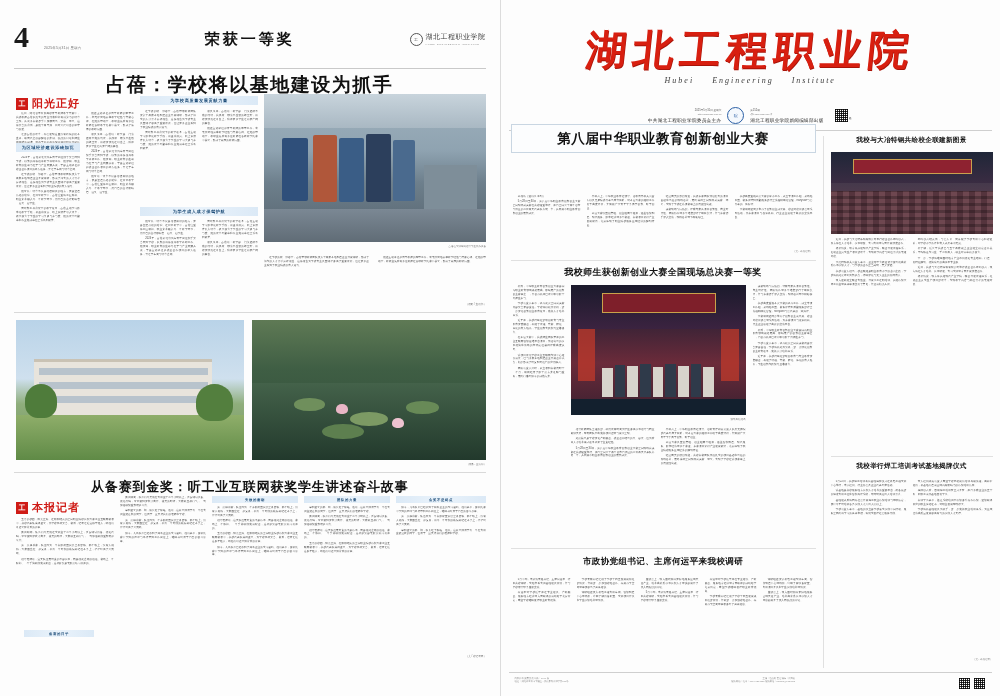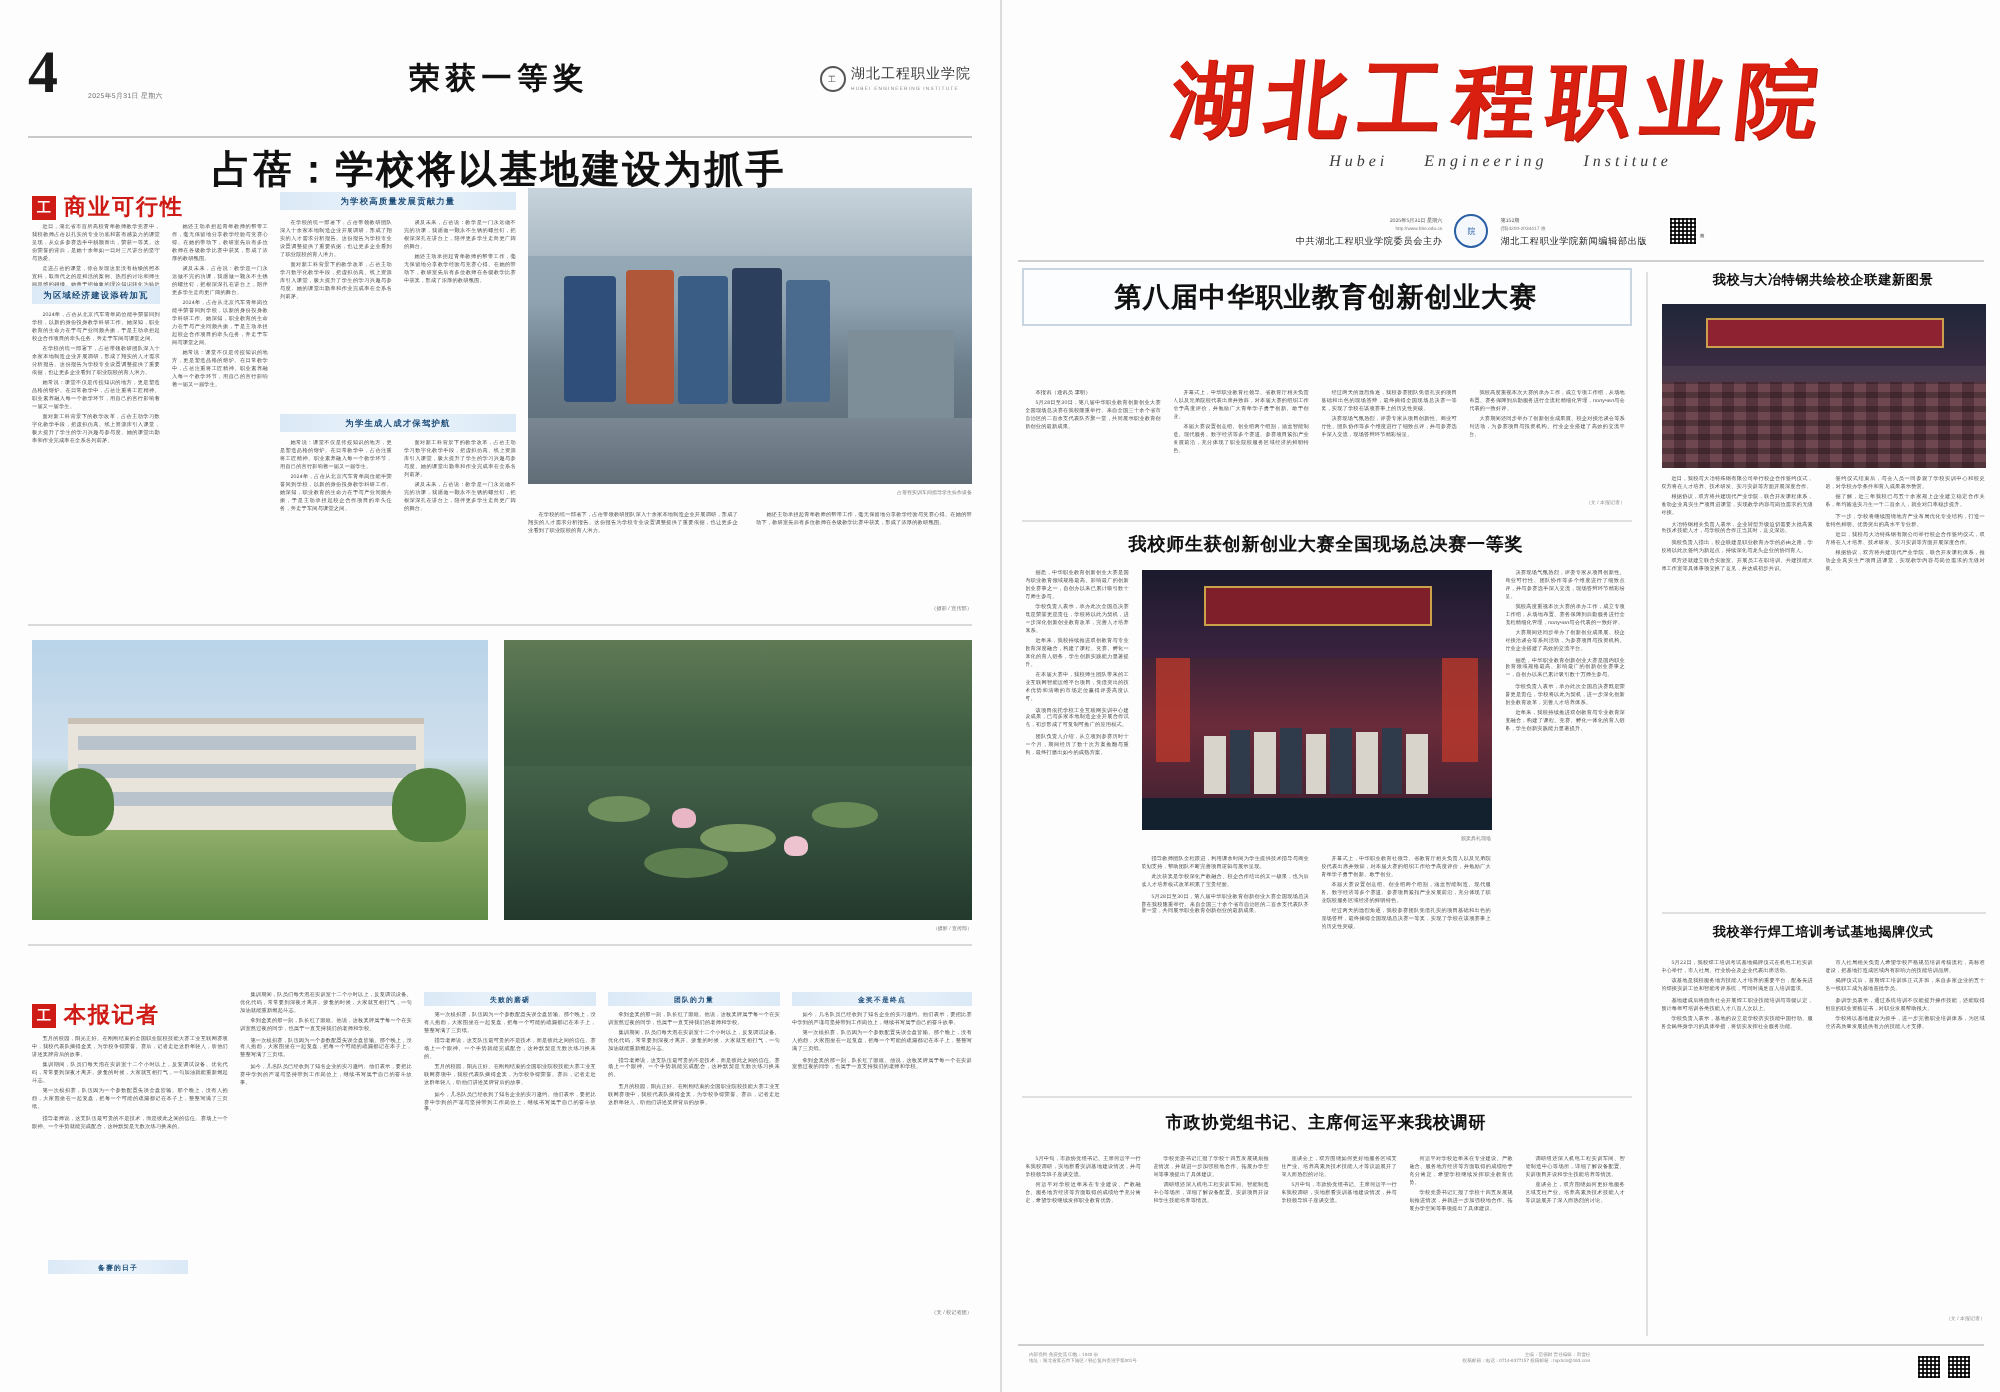--- a/index.html
+++ b/index.html
@@ -155,21 +155,21 @@
             <div class="lp-logo-en">HUBEI ENGINEERING INSTITUTE</div>
           </div>
         </div>
       </div>
       <div class="rule" style="top:68px;"></div>
 
       <div class="lp-title">占蓓：学校将以基地建设为抓手</div>
 
       <div class="brand-head" style="position:absolute;left:16px;top:96px;">
         <div class="brand-mark">工</div>
-        <div class="brand-txt">商业可行性</div>
+        <div class="brand-txt">阳光正好</div>
       </div>
 
       <div class="col-text" style="position:absolute;left:16px;top:112px;width:64px;height:130px;">
         <p>近日，湖北省市百所高校青年教师教学竞赛中，我校教师占蓓以扎实的专业功底和富有感染力的课堂呈现，从众多参赛选手中脱颖而出，荣获一等奖。这份荣誉的背后，是她十余年如一日对三尺讲台的坚守与热爱。</p>
         <p>走进占蓓的课堂，你会发现这里没有枯燥的照本宣科，取而代之的是鲜活的案例、热烈的讨论和师生间思维的碰撞。她善于把抽象的理论知识转化为贴近学生生活的情境，让课堂成为探索知识的乐园。</p>
       </div>
 
       <div class="subbar" style="position:absolute;left:16px;top:143px;width:64px;">为区域经济建设添砖加瓦</div>
       <div class="col-text" style="position:absolute;left:16px;top:156px;width:64px;height:150px;">
         <p>2024年，占蓓从北京汽车青年岗位能手荣誉回到学校，以新的身份投身教学科研工作。她深知，职业教育的生命力在于与产业同频共振，于是主动承担起校企合作项目的牵头任务，奔走于车间与课堂之间。</p>
@@ -247,20 +247,21 @@
         <div style="position:absolute;left:42%;top:66%;width:16%;height:10%;background:#7c9a64;border-radius:50%;"></div>
         <div style="position:absolute;left:66%;top:58%;width:14%;height:9%;background:#688a57;border-radius:50%;"></div>
         <div style="position:absolute;left:30%;top:74%;width:18%;height:11%;background:#5d7f4f;border-radius:50%;"></div>
         <div style="position:absolute;left:36%;top:60%;width:5%;height:7%;background:#e9b6c6;border-radius:50% 50% 40% 40%;"></div>
         <div style="position:absolute;left:60%;top:70%;width:5%;height:7%;background:#edc3d0;border-radius:50% 50% 40% 40%;"></div>
       </div>
       <div class="cap" style="position:absolute;left:252px;top:462px;width:234px;">（摄影 / 宣传部）</div>
 
       <div class="rule rule-thin" style="top:472px;"></div>
 
+      <div class="lp-title" style="top:478px;font-size:13px;letter-spacing:.8px;">从备赛到金奖：听工业互联网获奖学生讲述奋斗故事</div>
 
       <div class="brand-head" style="position:absolute;left:16px;top:500px;">
         <div class="brand-mark">工</div>
         <div class="brand-txt">本报记者</div>
       </div>
 
       <div class="col-text" style="position:absolute;left:16px;top:518px;width:98px;height:140px;">
         <p>五月的校园，阳光正好。在刚刚结束的全国职业院校技能大赛工业互联网赛项中，我校代表队摘得金奖，为学校争得荣誉。赛后，记者走近这群年轻人，听他们讲述奖牌背后的故事。</p>
         <p>集训期间，队员们每天泡在实训室十二个小时以上，反复调试设备、优化代码，常常要到深夜才离开。疲惫的时候，大家就互相打气，一句加油就能重新燃起斗志。</p>
         <p>第一次模拟赛，队伍因为一个参数配置失误全盘皆输。那个晚上，没有人抱怨，大家围坐在一起复盘，把每一个可能的疏漏都记在本子上，整整写满了三页纸。</p>
@@ -327,21 +328,21 @@
           <div class="mi-main">湖北工程职业学院新闻编辑部出版</div>
         </div>
         <div style="display:flex;align-items:center;gap:1px;margin-left:4px;">
           <div class="qr"></div>
           <div class="qr-cap">扫码关注</div>
         </div>
       </div>
 
       <div class="hrule" style="left:8px;right:8px;top:130px;background:#cfcfcf;"></div>
 
-      <div class="hl-box" style="position:absolute;left:10px;top:134px;width:305px;box-sizing:border-box;">
+      <div class="hl-box" style="position:absolute;left:10px;top:124px;width:305px;box-sizing:border-box;">
         <div class="hl-1">第八届中华职业教育创新创业大赛</div>
       </div>
 
       <div class="col-text" style="position:absolute;left:12px;top:195px;width:68px;height:62px;">
         <p><span>本报讯（通讯员 李明）</span></p>
         <p>5月28日至30日，第八届中华职业教育创新创业大赛全国现场总决赛在我校隆重举行。来自全国三十余个省市自治区的二百余支代表队齐聚一堂，共同展示职业教育创新创业的最新成果。</p>
       </div>
       <div class="col-text" style="position:absolute;left:86px;top:195px;width:68px;height:62px;">
         <p>开幕式上，中华职业教育社领导、省教育厅相关负责人以及兄弟院校代表出席并致辞，对本届大赛的组织工作给予高度评价，并勉励广大青年学子勇于创新、敢于创业。</p>
         <p>本届大赛设置创意组、创业组两个组别，涵盖智能制造、现代服务、数字经济等多个赛道。参赛项目紧扣产业发展前沿，充分体现了职业院校服务区域经济的鲜明特色。</p>

